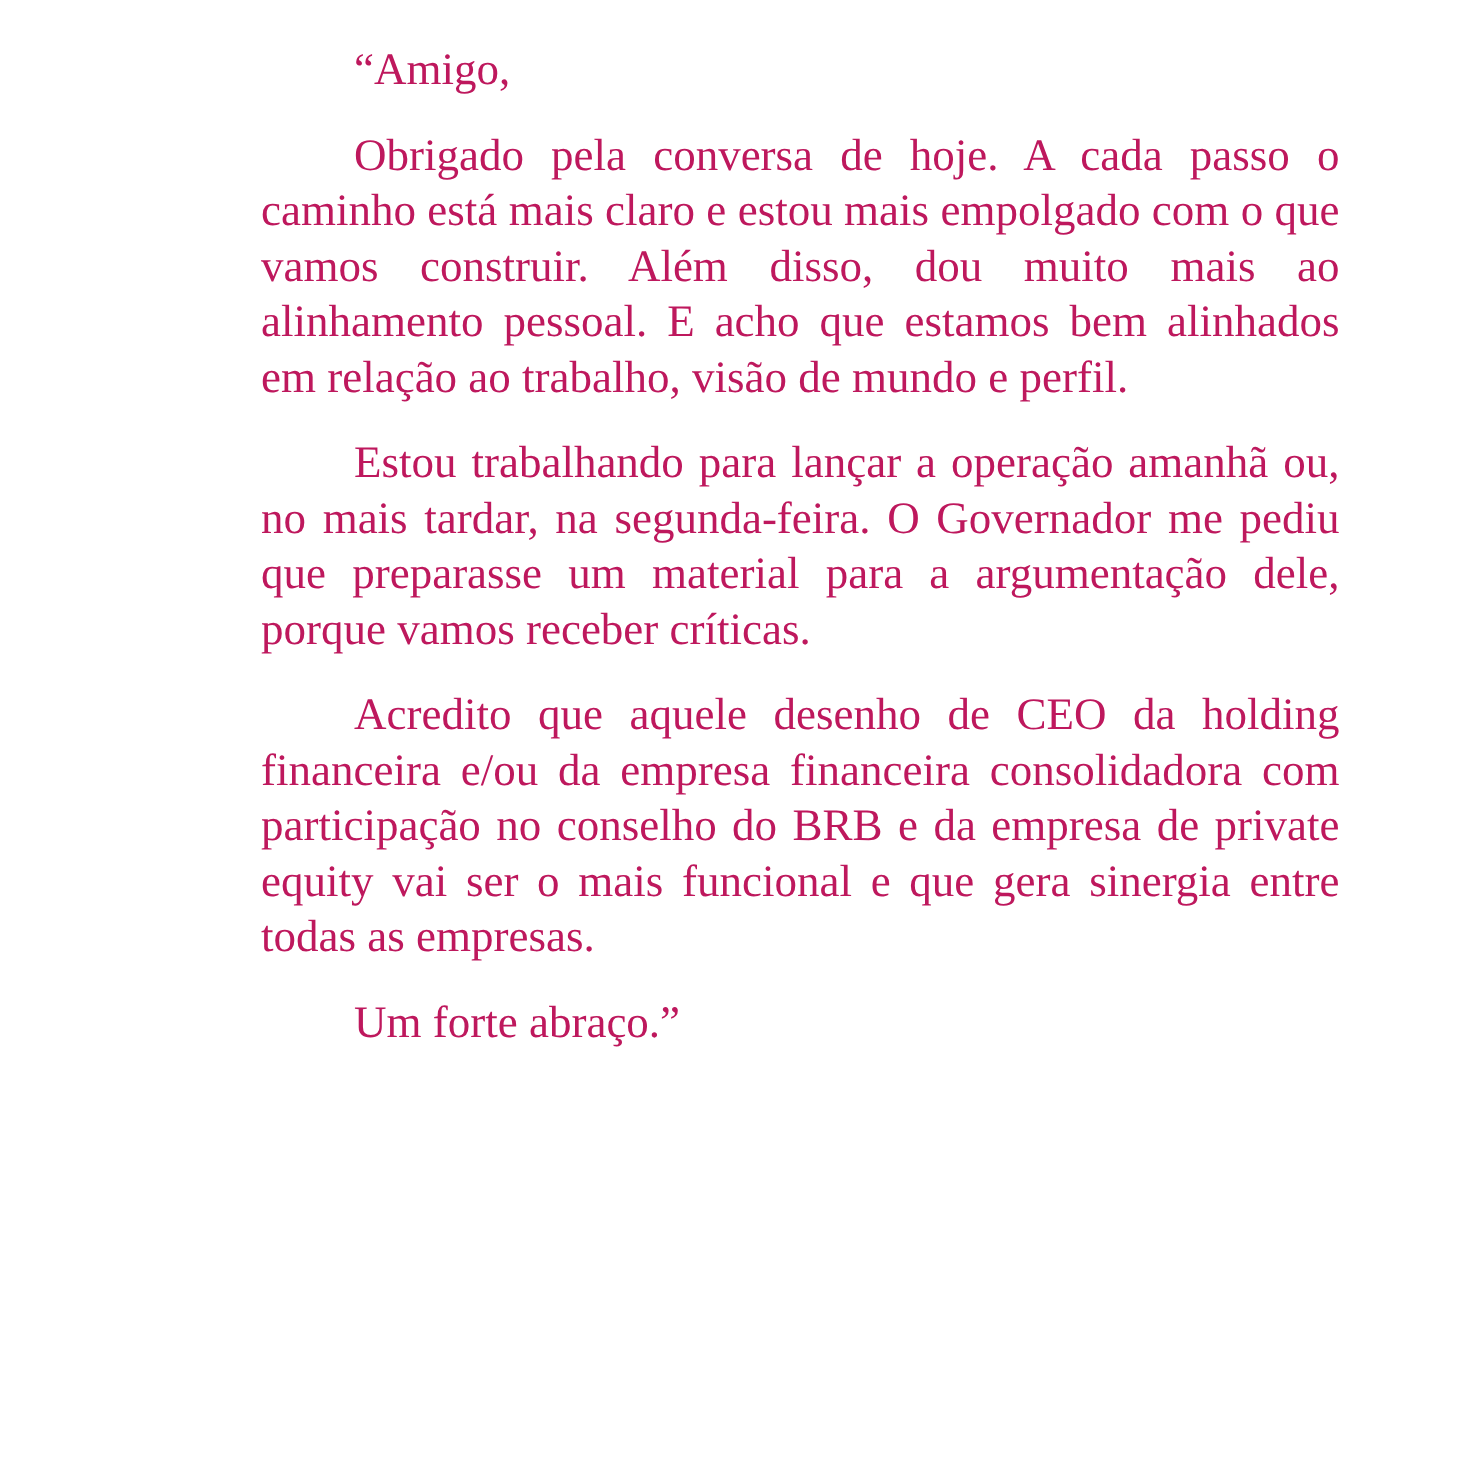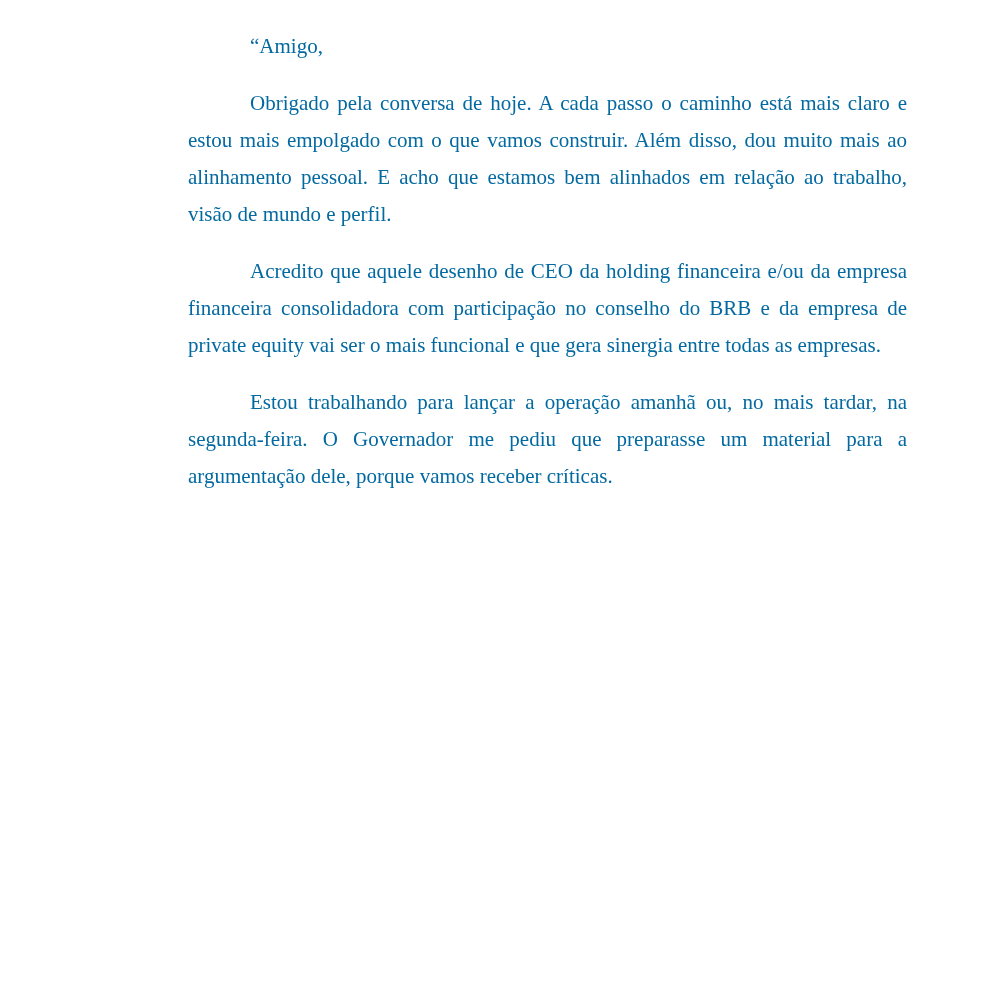--- a/index.html
+++ b/index.html
@@ -1,25 +1,26 @@
 <!DOCTYPE html>
 <html><head>
 <meta charset="utf-8">
 <style>
   html, body { margin:0; padding:0; background:#ffffff; }
   body { width:984px; height:985px; overflow:hidden; position:relative; }
   .page {
-    position:absolute; left:188px; top:28px; width:719px;
+    position:absolute; left:174px; top:28px; width:719px;
     font-family:"Liberation Serif","DejaVu Serif",serif;
-    font-size:21px; line-height:37px; color:#0369a1;
+    font-size:30px; line-height:37px; color:#be185d;
     text-align:justify;
   }
   .para { margin:0 0 20px 0; text-indent:62px; }
 </style>
 </head>
 <body>
 
 <div class="page">
   <p class="para">“Amigo,</p>
   <p class="para">Obrigado pela conversa de hoje. A cada passo o caminho está mais claro e estou mais empolgado com o que vamos construir. Além disso, dou muito mais ao alinhamento pessoal. E acho que estamos bem alinhados em relação ao trabalho, visão de mundo e perfil.</p>
+  <p class="para">Estou trabalhando para lançar a operação amanhã ou, no mais tardar, na segunda-feira. O Governador me pediu que preparasse um material para a argumentação dele, porque vamos receber críticas.</p>
   <p class="para">Acredito que aquele desenho de CEO da holding financeira e/ou da empresa financeira consolidadora com participação no conselho do BRB e da empresa de private equity vai ser o mais funcional e que gera sinergia entre todas as empresas.</p>
-  <p class="para">Estou trabalhando para lançar a operação amanhã ou, no mais tardar, na segunda-feira. O Governador me pediu que preparasse um material para a argumentação dele, porque vamos receber críticas.</p>
+  <p class="para">Um forte abraço.”</p>
 </div>
 
 </body></html>

